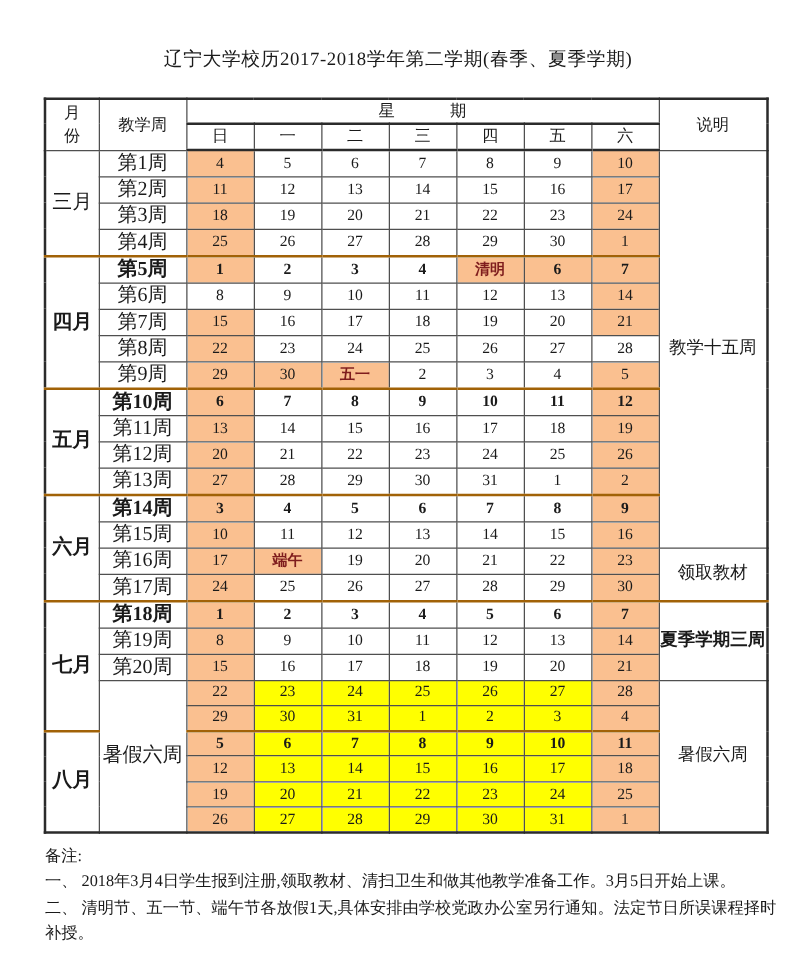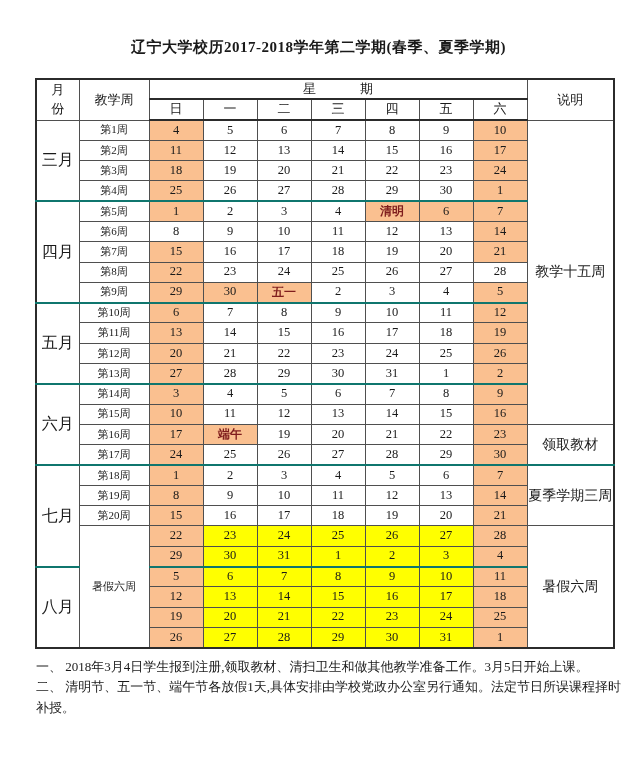--- a/index.html
+++ b/index.html
@@ -4,21 +4,21 @@
 <style>
   html,body{margin:0;padding:0;}
   body{
     width:637px;height:768px;background:#ffffff;
     font-family:"Liberation Serif","DejaVu Serif",serif;
     color:#1a1a1a;overflow:hidden;
   }
   .page{width:637px;height:768px;position:relative;}
   .title{
     margin:0;padding-top:38px;text-align:center;
-    font-size:15px;font-weight:bold;letter-spacing:.5px;
+    font-size:15px;font-weight:normal;letter-spacing:.5px;
   }
   .calendar-wrap{margin:21px 0 0 35px;}
   table{
     border-collapse:collapse;table-layout:fixed;width:578px;
     border:2px solid #2b2b2b;
   }
   col.c-month{width:43px;}
   col.c-week{width:70px;}
   col.c-day{width:54px;}
   col.c-remark{width:87px;}
@@ -32,23 +32,23 @@
   tbody tr{height:20.3px;}
   thead tr.hr2 th{border-bottom:2px solid #2b2b2b;}
   th.weekday-group{border-bottom:2px solid #2b2b2b;}
   .spread{letter-spacing:3.4em;display:inline-block;margin-right:-3.4em;text-align:center;}
   .vert{display:inline-block;width:1.05em;word-break:break-all;line-height:1.45;}
   td.day{font-size:12.5px;}
   td.o{background:#FAC090;}
   td.y{background:#FFFF00;}
   td.hol{color:#7f1d1d;font-weight:bold;font-size:12px;}
   td.month{font-size:16px;}
-  td.week{font-size:11px;}
+  td.week{font-size:16px;}
   td.remark{font-size:14px;}
-  tr.group-start td{border-top:2px solid #0f766e;}
+  tr.group-start td{border-top:2px solid #a16207;font-weight:bold;}
   .notes{
     margin:8px 14px 0 36px;font-size:13px;line-height:20.5px;
   }
   .notes .note-line{margin:0;}
 </style>
 </head>
 <body>
 
 <div class="page">
 
@@ -349,17 +349,18 @@
             <td class="day y">29</td>
             <td class="day y">30</td>
             <td class="day y">31</td>
             <td class="day o">1</td>
           </tr>
         </tbody>
     </table>
   </div>
 
   <div class="notes">
+    <p class="note-line">备注:</p>
     <p class="note-line">一、 2018年3月4日学生报到注册,领取教材、清扫卫生和做其他教学准备工作。3月5日开始上课。</p>
     <p class="note-line">二、 清明节、五一节、端午节各放假1天,具体安排由学校党政办公室另行通知。法定节日所误课程择时补授。</p>
   </div>
 
 </div>
 
 </body></html>

